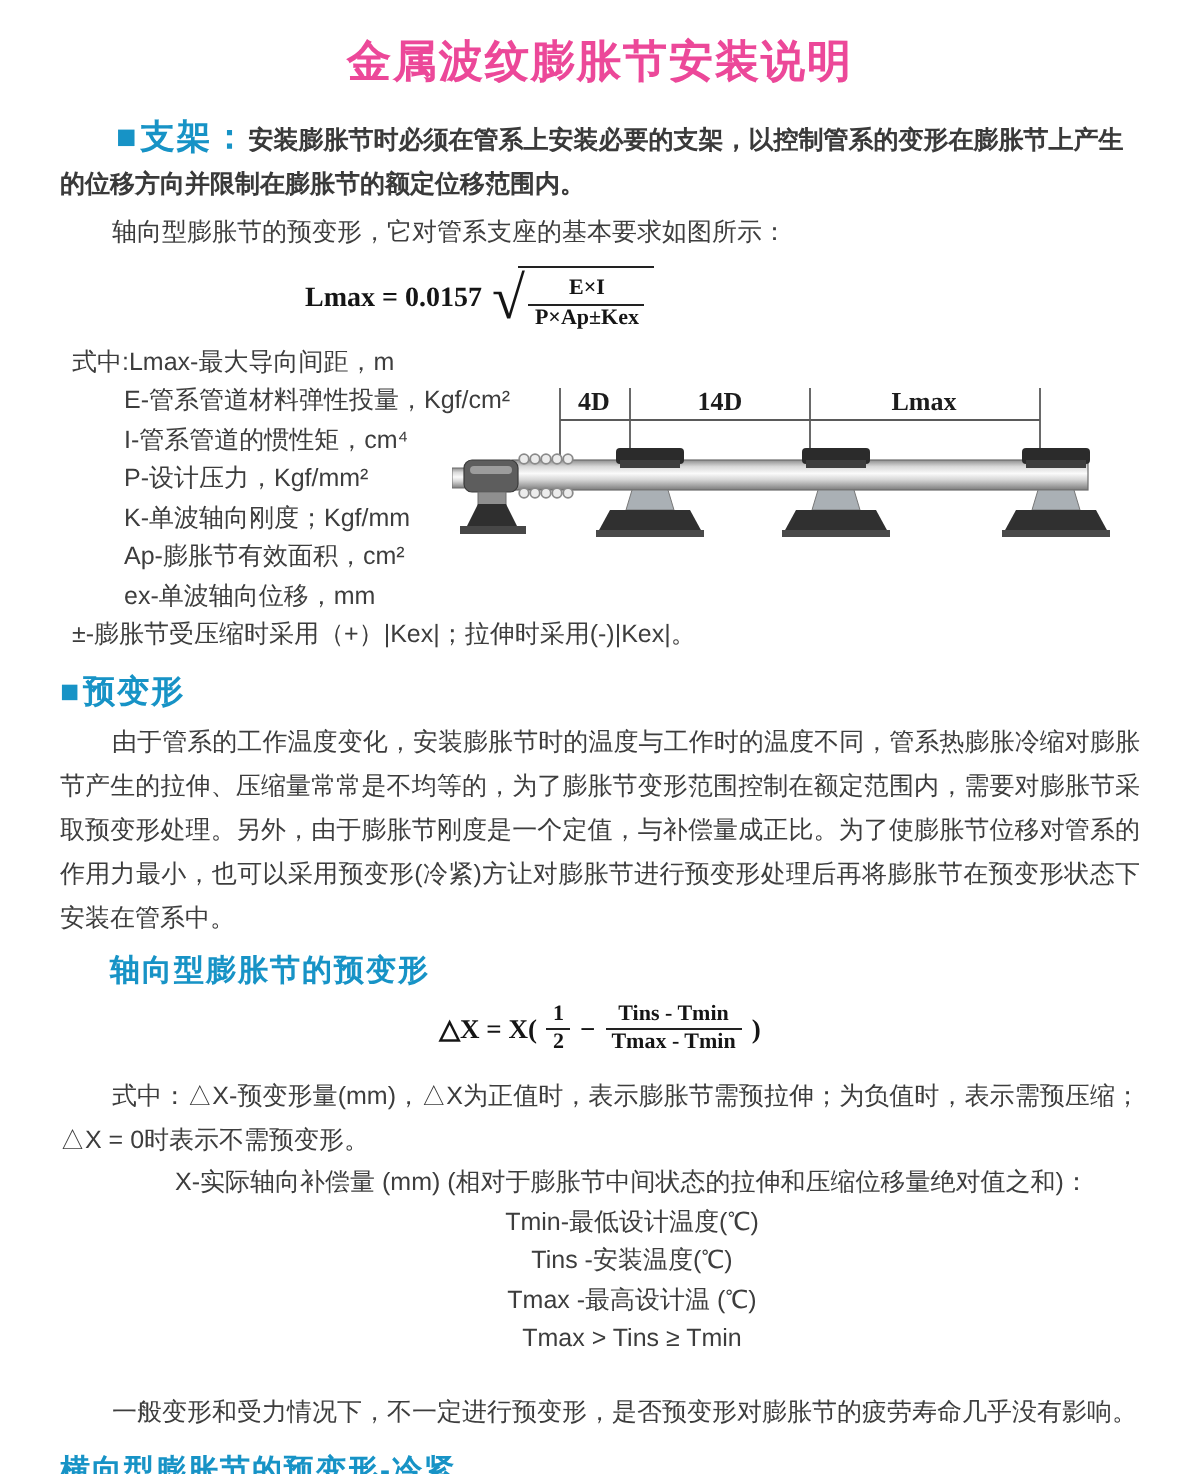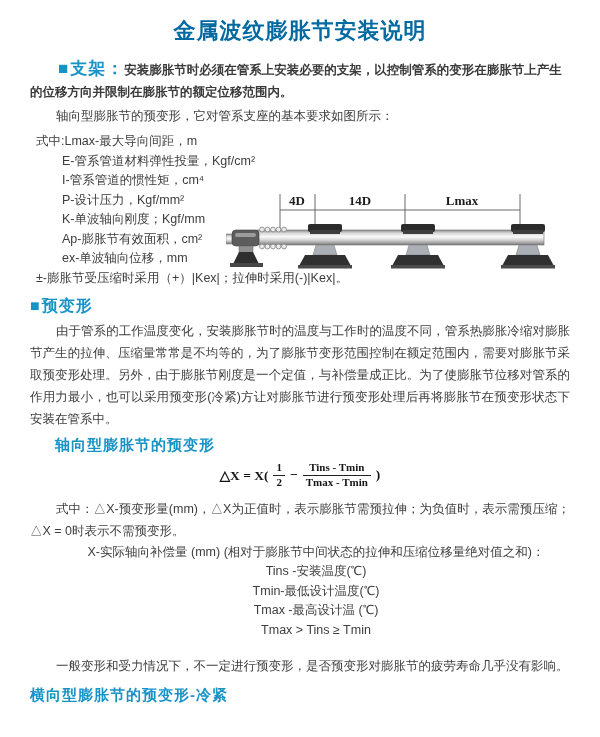--- a/index.html
+++ b/index.html
@@ -2,21 +2,21 @@
 <html><head>
 <meta charset="utf-8">
 <style>
   html,body{margin:0;padding:0;}
   body{
     width:600px;height:737px;background:#ffffff;overflow:hidden;position:relative;
     font-family:"Liberation Sans", sans-serif;color:#3d3d3d;
   }
   .page{padding:12px 30px 0 30px;position:relative;}
   .title{
-    text-align:center;font-size:22px;font-weight:bold;color:#0369a1;
+    text-align:center;font-size:22px;font-weight:bold;color:#ec4899;
     margin:4px 0 12px 0;letter-spacing:1px;
   }
   
   .sec-head{color:#1793c6;font-size:17px;font-weight:bold;letter-spacing:1px;}
   .sq{color:#1793c6;margin-right:1px;}
   .h2{color:#1793c6;font-size:16px;font-weight:bold;margin:8px 0 3px 0;letter-spacing:1px;}
   .h3{color:#1793c6;font-size:15px;font-weight:bold;margin:6px 0 6px 25px;letter-spacing:1px;}
   .h3.flush{margin-left:0;margin-top:9px;}
   
   p{margin:0;font-size:12.5px;line-height:21px;}
@@ -52,20 +52,32 @@
 <body>
 
 <div class="page">
 
   <div class="title">金属波纹膨胀节安装说明</div>
 
   <p class="intro para" style="text-indent:28px;font-family:Liberation Serif, serif;"><span class="sec-head"><span class="sq">■</span><span>支架：</span></span><span>安装膨胀节时必须在管系上安装必要的支架，以控制管系的变形在膨胀节上产生的位移方向并限制在膨胀节的额定位移范围内。</span></p>
 
   <p class="indent para" style="margin-top:3px;">轴向型膨胀节的预变形，它对管系支座的基本要求如图所示：</p>
 
+  <div class="formula f1" style="margin-right:120px;">
+    <span>Lmax = 0.0157</span>
+    <span class="sqrt">
+      <span class="radical">√</span>
+      <span class="radicand">
+        <span class="frac">
+          <span class="num">E×I</span>
+          <span class="den">P×Ap±Kex</span>
+        </span>
+      </span>
+    </span>
+  </div>
 
   <div class="defs">
     <div class="flush0">式中:Lmax-最大导向间距，m</div>
     <div class="d">E-管系管道材料弹性投量，Kgf/cm²</div>
     <div class="d">I-管系管道的惯性矩，cm⁴</div>
     <div class="d">P-设计压力，Kgf/mm²</div>
     <div class="d">K-单波轴向刚度；Kgf/mm</div>
     <div class="d">Ap-膨胀节有效面积，cm²</div>
     <div class="d">ex-单波轴向位移，mm</div>
     <div class="flush0">±-膨胀节受压缩时采用（+）|Kex|；拉伸时采用(-)|Kex|。</div>
@@ -89,22 +101,22 @@
       <span class="num">Tins - Tmin</span>
       <span class="den">Tmax - Tmin</span>
     </span>
     <span>)</span>
   </div>
 
   <p class="indent just para">式中：△X-预变形量(mm)，△X为正值时，表示膨胀节需预拉伸；为负值时，表示需预压缩；△X = 0时表示不需预变形。</p>
 
   <div class="items">
     <div class="d">X-实际轴向补偿量 (mm) (相对于膨胀节中间状态的拉伸和压缩位移量绝对值之和)：</div>
+    <div class="d">Tmin-最低设计温度(℃)</div>
     <div class="d">Tins -安装温度(℃)</div>
-    <div class="d">Tmin-最低设计温度(℃)</div>
     <div class="d">Tmax -最高设计温 (℃)</div>
     <div class="d">Tmax &gt; Tins ≥ Tmin</div>
   </div>
 
   <p class="indent para" style="margin-top:16px;">一般变形和受力情况下，不一定进行预变形，是否预变形对膨胀节的疲劳寿命几乎没有影响。</p>
 
   <div class="h3 flush">横向型膨胀节的预变形-冷紧</div>
 
 </div>
 

